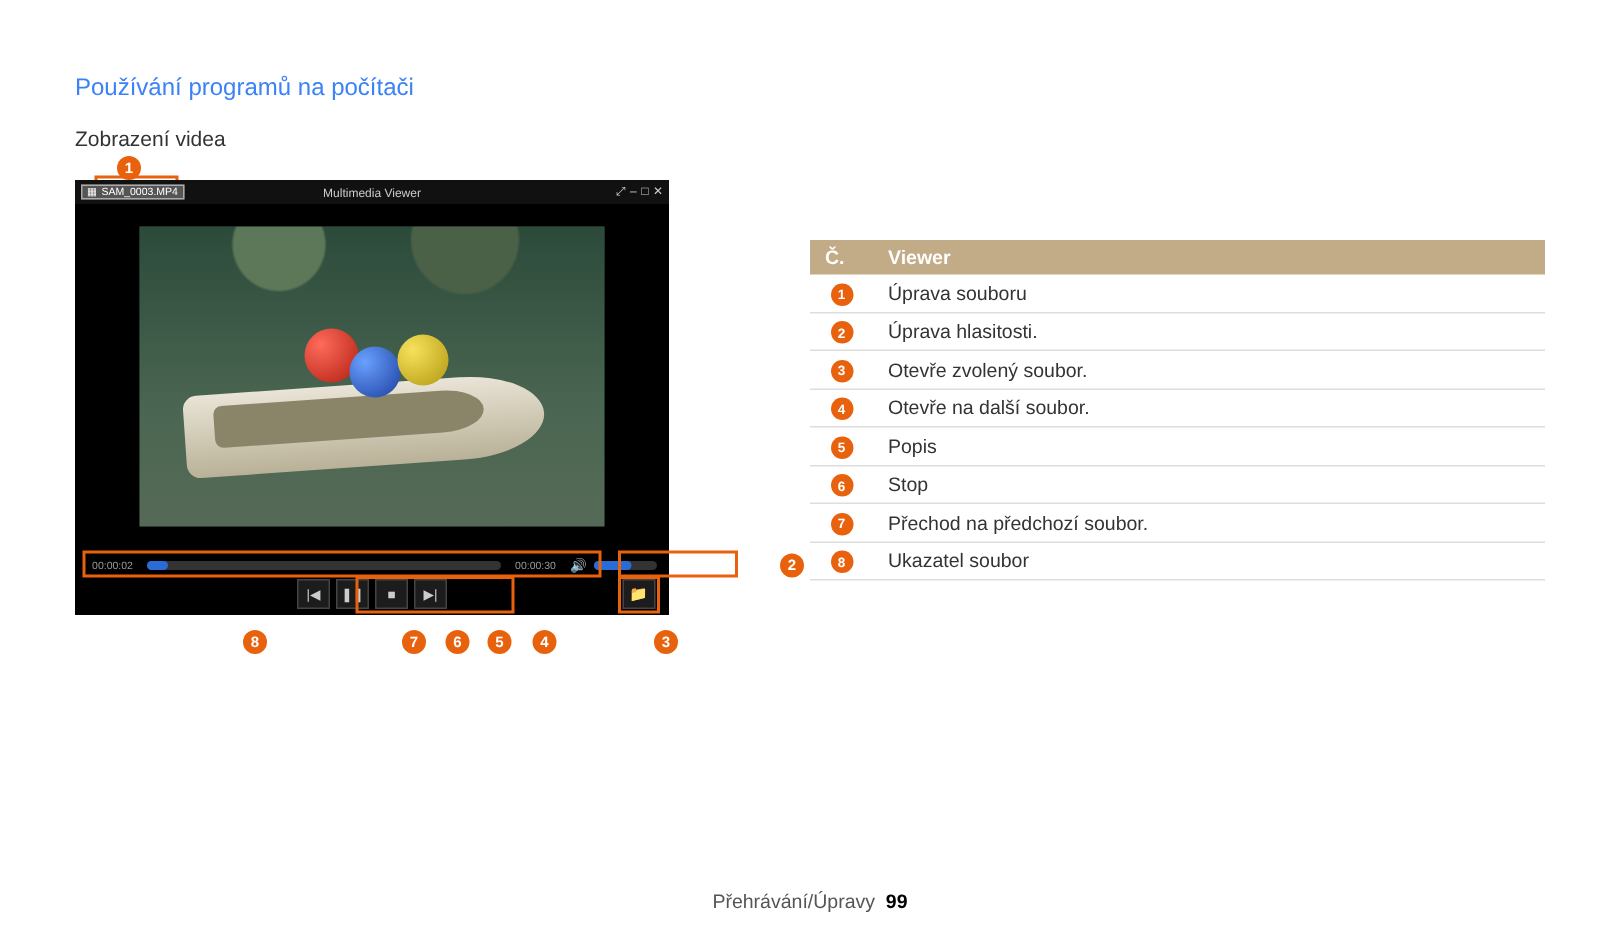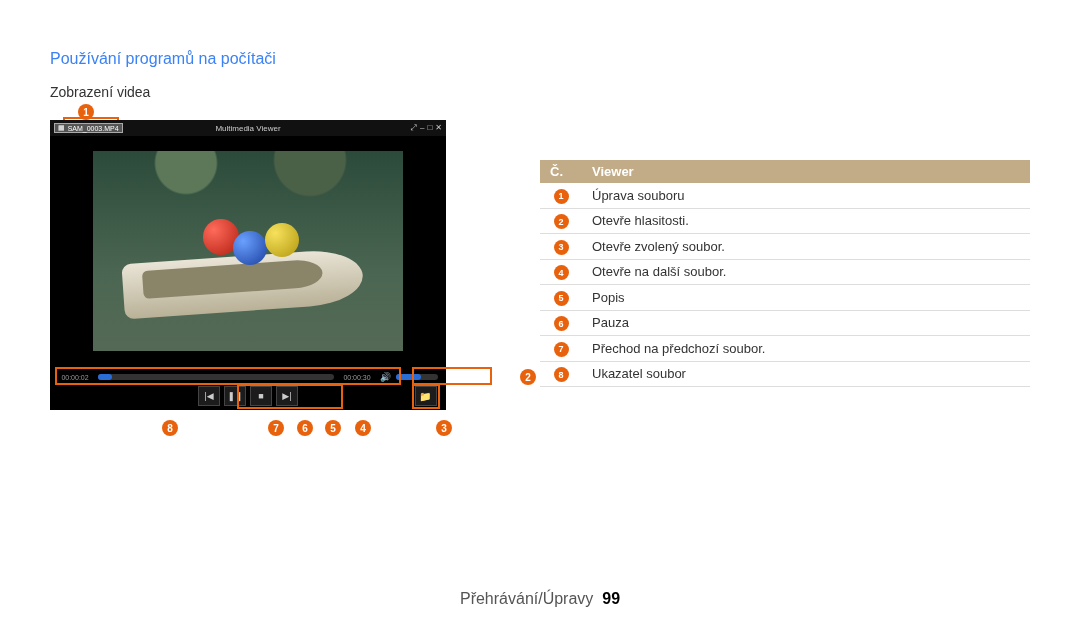--- a/index.html
+++ b/index.html
@@ -230,21 +230,21 @@
     font-size:9px;
     font-weight:bold;
     align-items:center; justify-content:center;
   }
 
   .footer {
     position:absolute;
     bottom:22px;
     left:0; right:0;
     text-align:center;
-    font-size:16px;
+    font-size:13px;
     color:#555;
   }
   .footer b { color:#000; }
 </style>
 </head>
 <body>
 
 <div class="page">
   <div class="header-title">Používání programů na počítači</div>
   <div class="subtitle">Zobrazení videa</div>
@@ -328,37 +328,37 @@
             <th>Viewer</th>
           </tr>
         </thead>
         <tbody id="desc-body">
             <tr>
               <td><span class="num">1</span></td>
                   <td>Úprava souboru</td>
             </tr>
             <tr>
               <td><span class="num">2</span></td>
-                  <td>Otevře hlasitosti.</td>
+                  <td>Úprava hlasitosti.</td>
             </tr>
             <tr>
               <td><span class="num">3</span></td>
                   <td>Otevře zvolený soubor.</td>
             </tr>
             <tr>
               <td><span class="num">4</span></td>
                   <td>Otevře na další soubor.</td>
             </tr>
             <tr>
               <td><span class="num">5</span></td>
                   <td>Popis</td>
             </tr>
             <tr>
               <td><span class="num">6</span></td>
-                  <td>Pauza</td>
+                  <td>Stop</td>
             </tr>
             <tr>
               <td><span class="num">7</span></td>
                   <td>Přechod na předchozí soubor.</td>
             </tr>
             <tr>
               <td><span class="num">8</span></td>
                   <td>Ukazatel soubor</td>
             </tr>
           </tbody>

